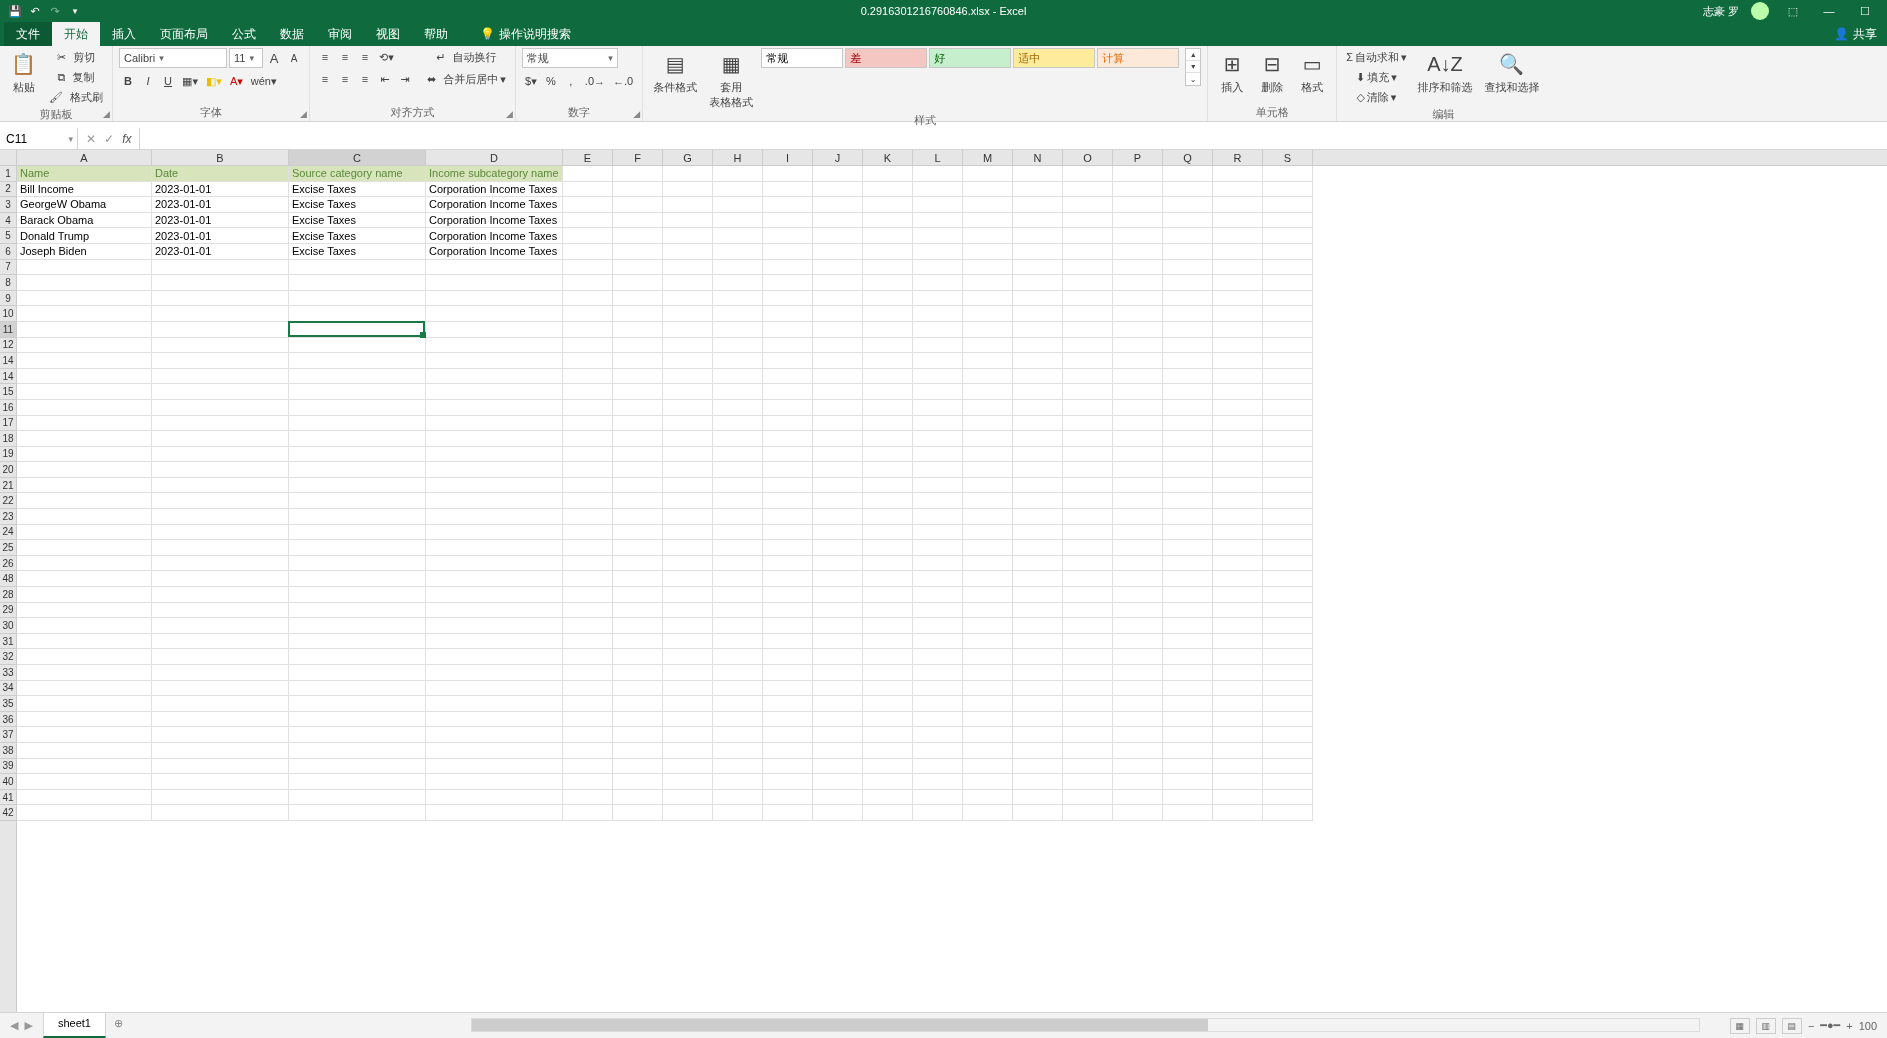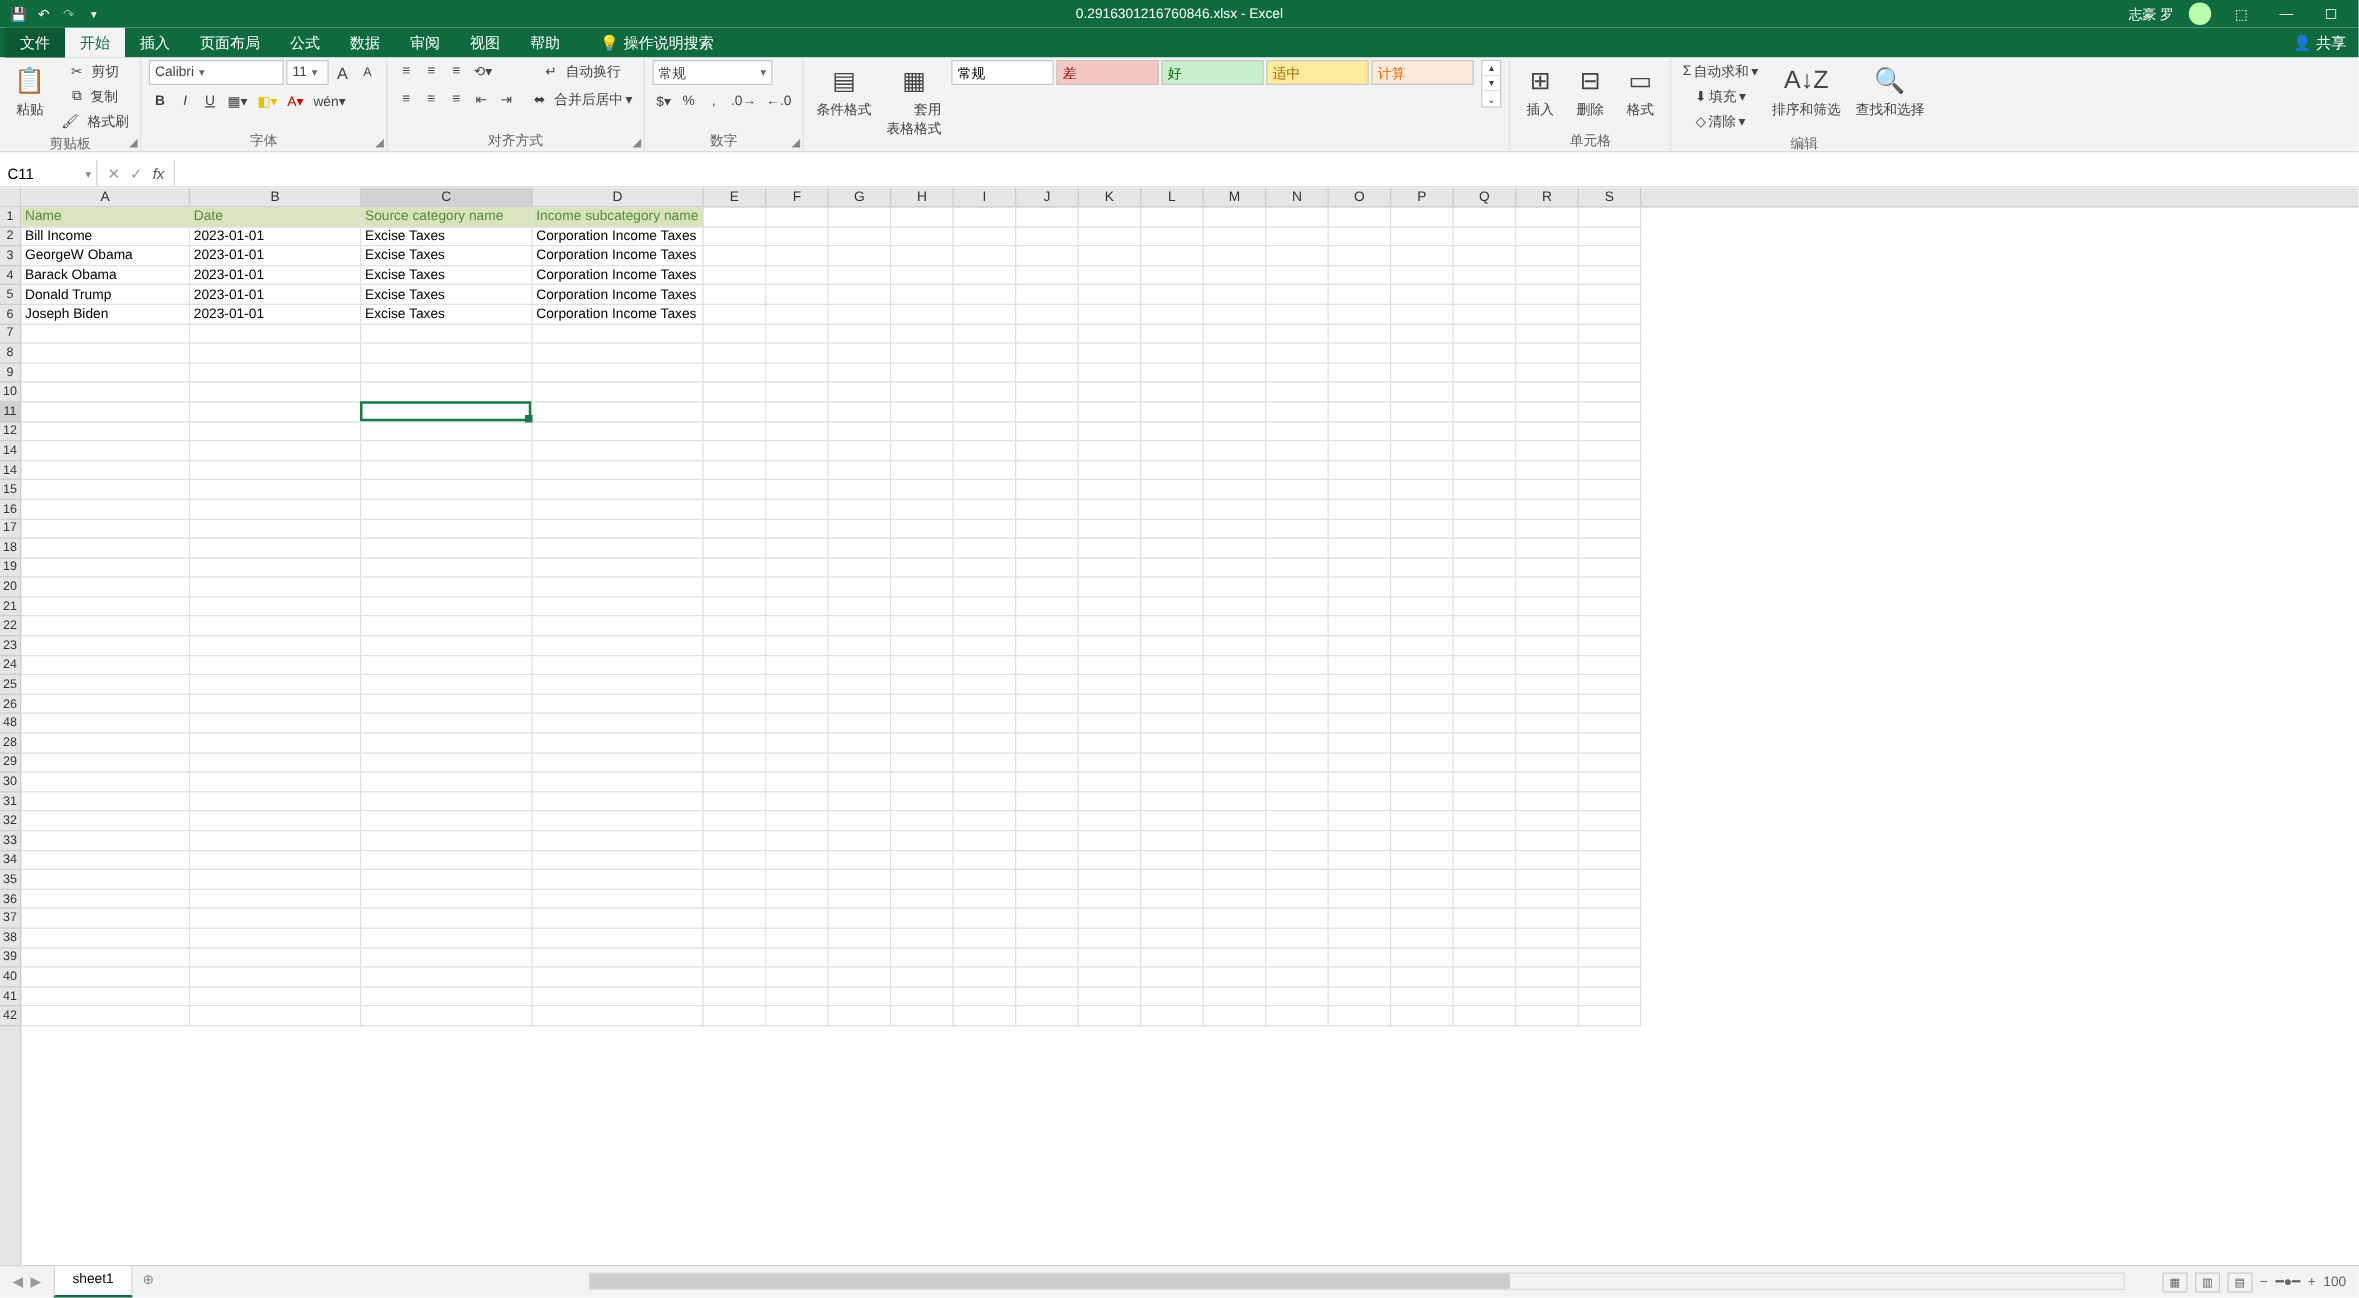--- a/index.html
+++ b/index.html
@@ -216,38 +216,39 @@
   </div>
 
   <div class="group" style="flex:0 0 auto">
     <div class="group-inner">
       <div class="big-btn">
         <span class="icon-lg">▤</span>
         <span>条件格式</span>
       </div>
       <div class="big-btn">
         <span class="icon-lg">▦</span>
-        <span style="white-space:pre-line; text-align:right">套用
+        <span style="white-space:pre-line; text-align:center">套用
 表格格式</span>
       </div>
       <div class="col" id="style-gallery" style="gap:2px">
           <div class="row">
             <div class="style-box" style="background: rgb(255, 255, 255); color: rgb(0, 0, 0);">常规</div>
             <div class="style-box" style="background: rgb(244, 199, 195); color: rgb(156, 0, 6);">差</div>
             <div class="style-box" style="background: rgb(198, 239, 206); color: rgb(0, 97, 0);">好</div>
             <div class="style-box" style="background: rgb(255, 235, 156); color: rgb(156, 101, 0);">适中</div>
             <div class="style-box" style="background: rgb(252, 233, 218); color: rgb(226, 107, 10);">计算</div>
           </div>
         </div>
       <div class="gallery-scroll">
         <div>▴</div>
         <div>▾</div>
         <div>⌄</div>
       </div>
     </div>
+    <div class="group-label">样式</div>
   </div>
 
   <div class="group">
     <div class="group-inner">
       <div class="big-btn">
           <span class="icon-lg">⊞</span>
           <span>插入</span>
         </div>
       <div class="big-btn">
           <span class="icon-lg">⊟</span>

